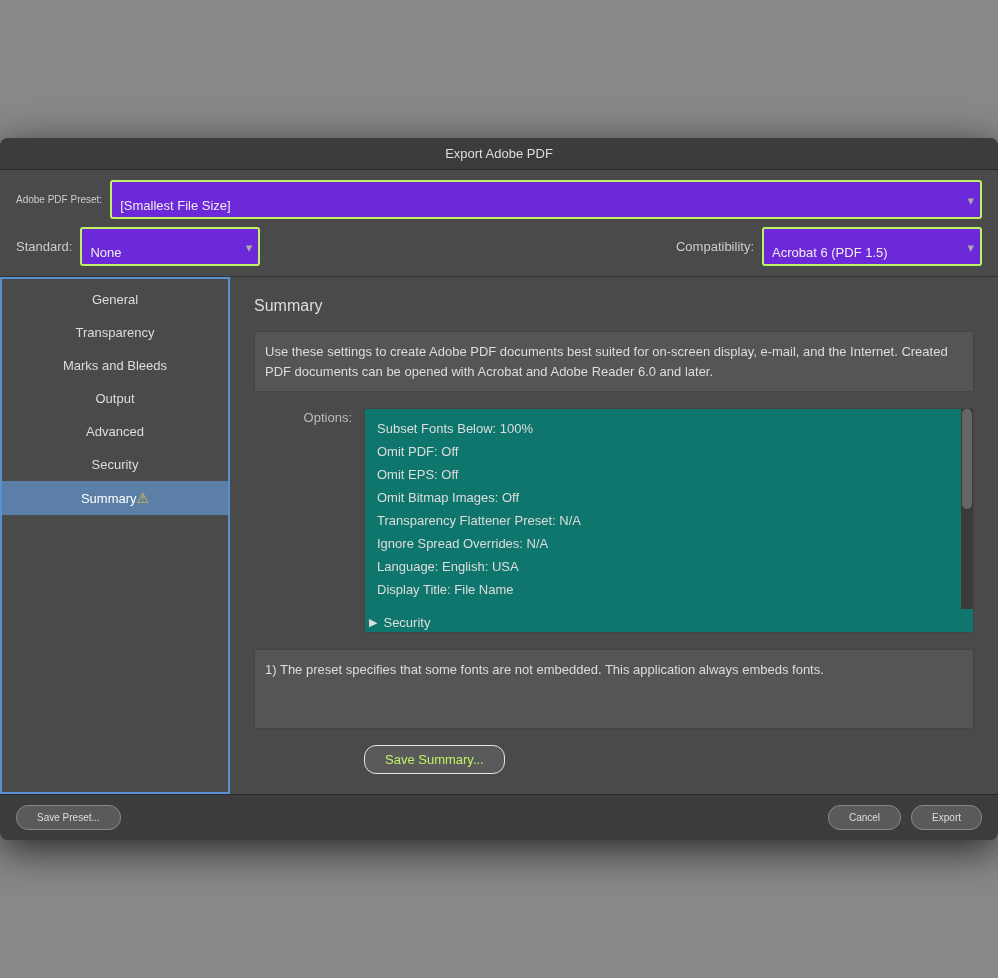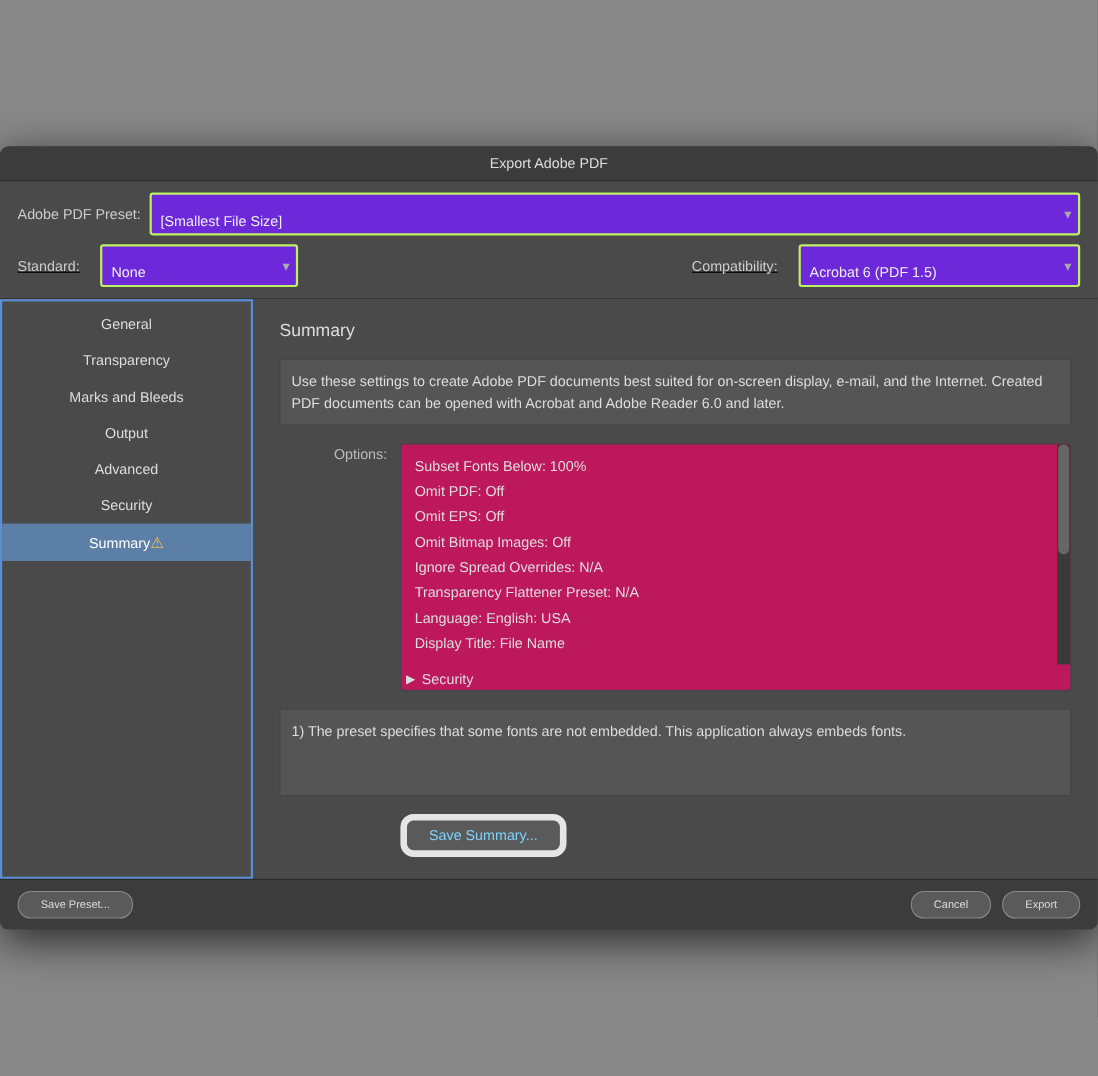--- a/index.html
+++ b/index.html
@@ -41,21 +41,21 @@
     }
 
     .preset-row {
       display: flex;
       align-items: center;
       margin-bottom: 8px;
     }
 
     .preset-row label {
       color: #ccc;
-      font-size: 13px;
+      font-size: 10px;
       margin-right: 8px;
       white-space: nowrap;
     }
 
     .select-wrapper {
       position: relative;
       flex: 1;
     }
 
     .select-wrapper::after {
@@ -77,46 +77,44 @@
       padding: 16px 24px 4px 8px;
       font-size: 13px;
       appearance: none;
       -webkit-appearance: none;
     }
 
     .std-compat-row {
       display: flex;
       align-items: center;
       gap: 24px;
-      text-decoration: underline;
     }
 
     .std-compat-row .field-group {
       display: flex;
       align-items: center;
       gap: 8px;
     }
 
     .std-compat-row label {
       color: #ccc;
       font-size: 13px;
       white-space: nowrap;
     }
 
     .std-compat-row .select-wrapper {
       width: 180px;
-      margin-left: 11px;
     }
 
     .compat-group {
       margin-left: auto;
     }
 
     .compat-group .select-wrapper {
-      width: 256px;
+      width: 220px;
     }
 
     .main-content {
       display: flex;
       flex: 1;
       min-height: 0;
     }
 
     .sidebar {
       width: 230px;
@@ -182,21 +180,21 @@
       border: 1px solid #444;
       padding: 10px;
       color: #ddd;
       font-size: 13px;
       line-height: 1.5;
       border-radius: 2px;
     }
 
     .options-box {
       flex: 1;
-      background: #be185d;
+      background: #0f766e;
       border: 1px solid #444;
       border-radius: 2px;
       overflow: hidden;
     }
 
     .option-item {
       color: #ddd;
       font-size: 13px;
       padding: 4px 0;
       border-bottom: none;
@@ -224,22 +222,22 @@
       color: #ddd;
       font-size: 13px;
       line-height: 1.5;
       border-radius: 2px;
       min-height: 80px;
     }
 
     .save-summary-btn {
       margin-left: 110px;
       background: #5a5a5a;
-      color: #7dd3fc;
-      border: 6px solid #e5e5e5;
+      color: #bef264;
+      border: 1px solid #e5e5e5;
       border-radius: 12px;
       padding: 6px 20px;
       font-size: 13px;
       cursor: pointer;
     }
 
     .bottom-bar {
       background: #3c3c3c;
       padding: 10px 16px;
       display: flex;
@@ -371,22 +369,22 @@
       <div class="field-row">
         <div class="field-label">Options:</div>
         <div class="options-box">
           <div class="options-scrollable">
             <div class="options-list">
 
             <div class="option-item">Subset Fonts Below: 100%</div>
                 <div class="option-item">Omit PDF: Off</div>
                 <div class="option-item">Omit EPS: Off</div>
                 <div class="option-item">Omit Bitmap Images: Off</div>
+                <div class="option-item">Transparency Flattener Preset: N/A</div>
                 <div class="option-item">Ignore Spread Overrides: N/A</div>
-                <div class="option-item">Transparency Flattener Preset: N/A</div>
                 <div class="option-item">Language: English: USA</div>
                 <div class="option-item">Display Title: File Name</div>
               </div>
             <div class="scroll-bar">
               <div class="scroll-thumb"></div>
             </div>
           </div>
           <div class="security-toggle">
             <span class="chevron">▶</span>
             <span>Security</span>

